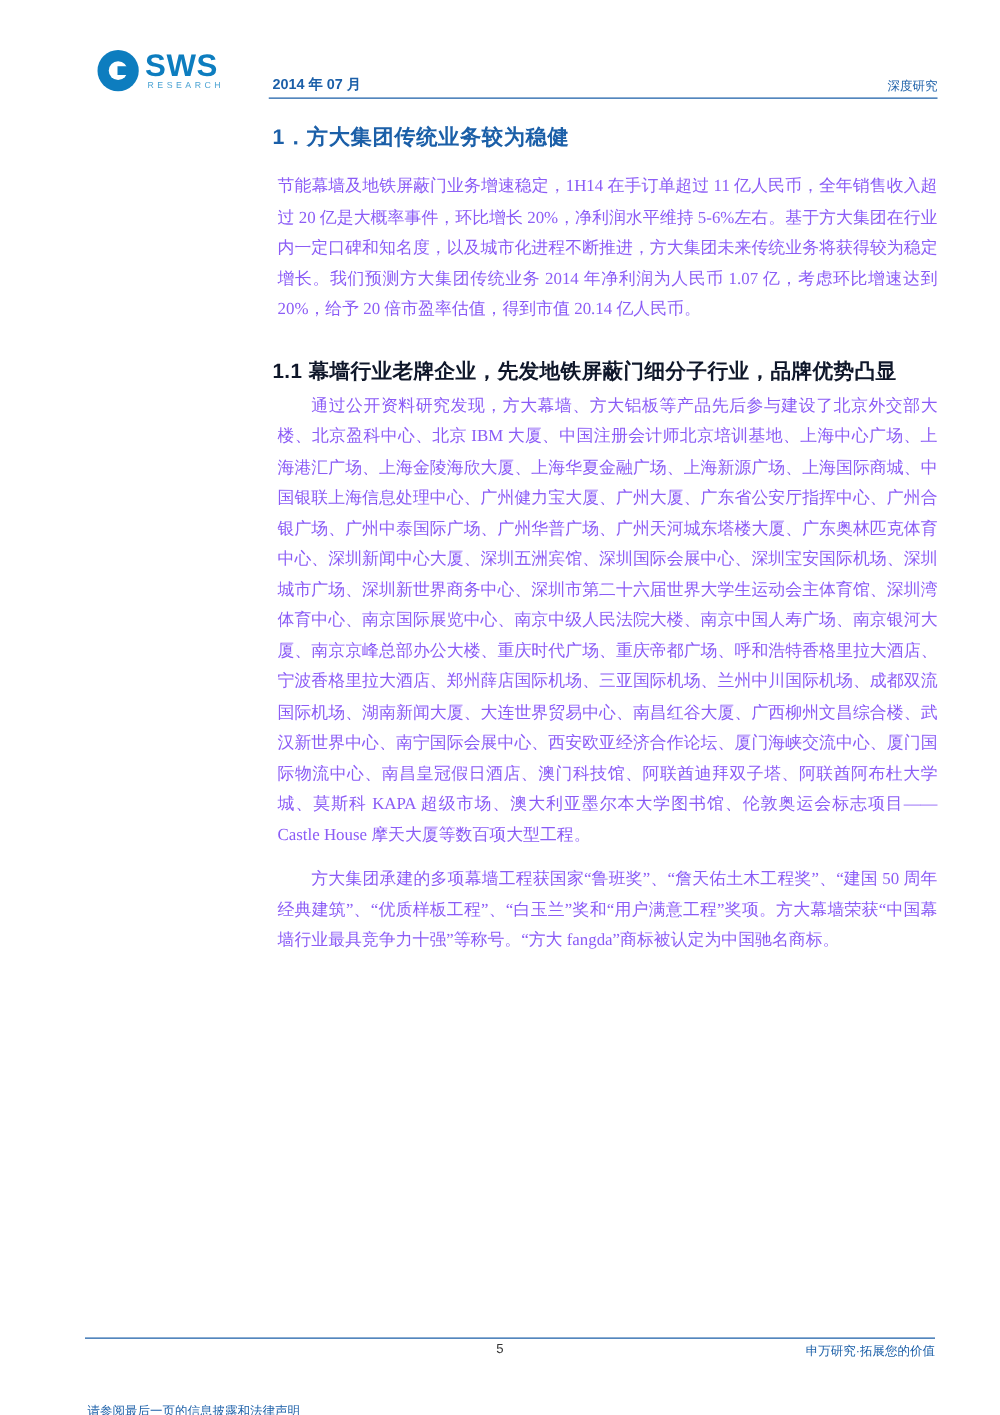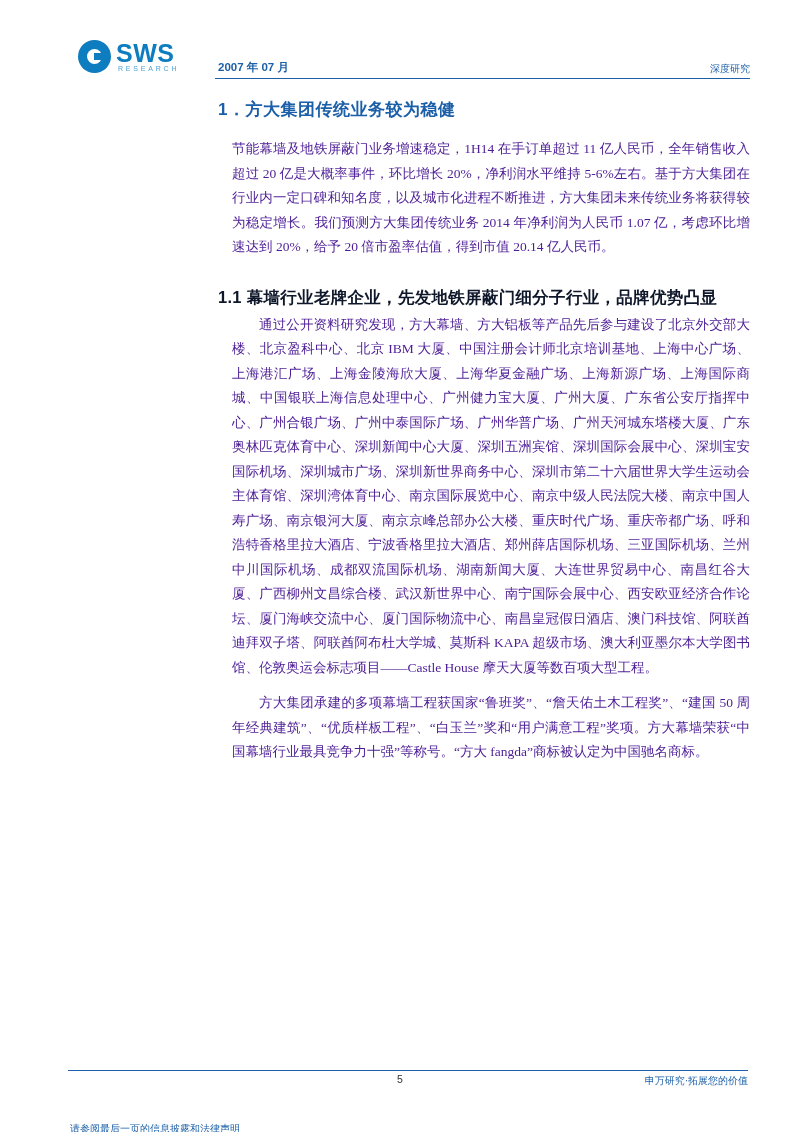--- a/index.html
+++ b/index.html
@@ -130,26 +130,26 @@
   h2.sub-title {
     margin: 22px 0 0 0;
     font-family: "Liberation Sans", sans-serif;
     font-size: 16.5px;
     font-weight: bold;
     color: #0f172a;
     line-height: 31px;
     letter-spacing: 0.3px;
   }
   p.para {
-    margin: 0 0 11px 14px;
+    margin: 0 0 11px 4px;
     font-size: 13.5px;
     line-height: 24.5px;
     text-align: justify;
     text-justify: inter-ideograph;
-    color: #4c1d95;
+    color: #8b5cf6;
   }
   p.indent {
     text-indent: 27px;
   }
 
   
   .footer-rule {
     position: absolute;
     left: 68px;
     top: 1070px;
@@ -189,21 +189,21 @@
 <body>
 
 <div class="page">
 
   <div class="header">
     <div class="logo">
       <div class="logo-mark"></div>
       <div class="logo-text">SWS</div>
       <div class="logo-sub">RESEARCH</div>
     </div>
-    <div class="header-date">2007 年 07 月</div>
+    <div class="header-date">2014 年 07 月</div>
     <div class="header-type">深度研究</div>
     <div class="header-rule"></div>
   </div>
 
   <div class="content">
     <h1 class="sec-title">1．方大集团传统业务较为稳健</h1>
     <p class="para">节能幕墙及地铁屏蔽门业务增速稳定，1H14 在手订单超过 11 亿人民币，全年销售收入超过 20 亿是大概率事件，环比增长 20%，净利润水平维持 5-6%左右。基于方大集团在行业内一定口碑和知名度，以及城市化进程不断推进，方大集团未来传统业务将获得较为稳定增长。我们预测方大集团传统业务 2014 年净利润为人民币 1.07 亿，考虑环比增速达到 20%，给予 20 倍市盈率估值，得到市值 20.14 亿人民币。</p>
     <h2 class="sub-title">1.1 幕墙行业老牌企业，先发地铁屏蔽门细分子行业，品牌优势凸显</h2>
     <p class="para indent">通过公开资料研究发现，方大幕墙、方大铝板等产品先后参与建设了北京外交部大楼、北京盈科中心、北京 IBM 大厦、中国注册会计师北京培训基地、上海中心广场、上海港汇广场、上海金陵海欣大厦、上海华夏金融广场、上海新源广场、上海国际商城、中国银联上海信息处理中心、广州健力宝大厦、广州大厦、广东省公安厅指挥中心、广州合银广场、广州中泰国际广场、广州华普广场、广州天河城东塔楼大厦、广东奥林匹克体育中心、深圳新闻中心大厦、深圳五洲宾馆、深圳国际会展中心、深圳宝安国际机场、深圳城市广场、深圳新世界商务中心、深圳市第二十六届世界大学生运动会主体育馆、深圳湾体育中心、南京国际展览中心、南京中级人民法院大楼、南京中国人寿广场、南京银河大厦、南京京峰总部办公大楼、重庆时代广场、重庆帝都广场、呼和浩特香格里拉大酒店、宁波香格里拉大酒店、郑州薛店国际机场、三亚国际机场、兰州中川国际机场、成都双流国际机场、湖南新闻大厦、大连世界贸易中心、南昌红谷大厦、广西柳州文昌综合楼、武汉新世界中心、南宁国际会展中心、西安欧亚经济合作论坛、厦门海峡交流中心、厦门国际物流中心、南昌皇冠假日酒店、澳门科技馆、阿联酋迪拜双子塔、阿联酋阿布杜大学城、莫斯科 KAPA 超级市场、澳大利亚墨尔本大学图书馆、伦敦奥运会标志项目——Castle House 摩天大厦等数百项大型工程。</p>
     <p class="para indent">方大集团承建的多项幕墙工程获国家“鲁班奖”、“詹天佑土木工程奖”、“建国 50 周年经典建筑”、“优质样板工程”、“白玉兰”奖和“用户满意工程”奖项。方大幕墙荣获“中国幕墙行业最具竞争力十强”等称号。“方大 fangda”商标被认定为中国驰名商标。</p>

